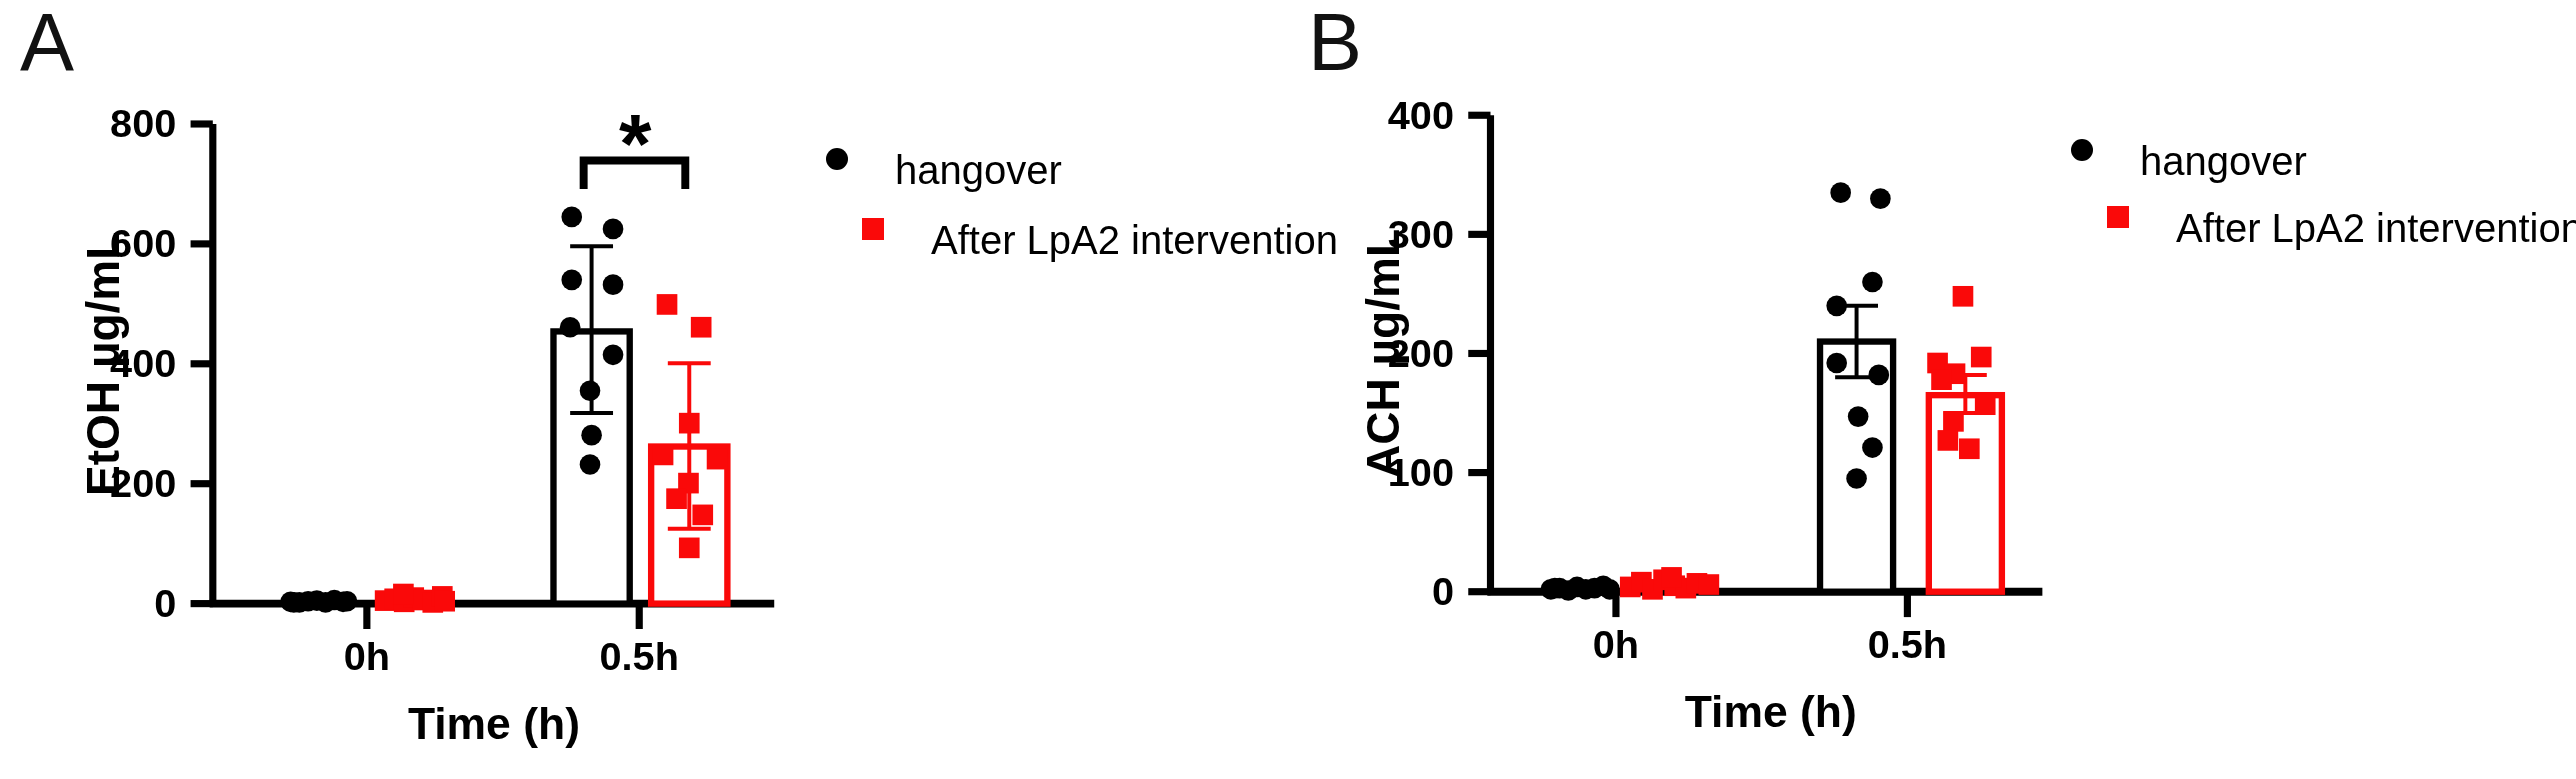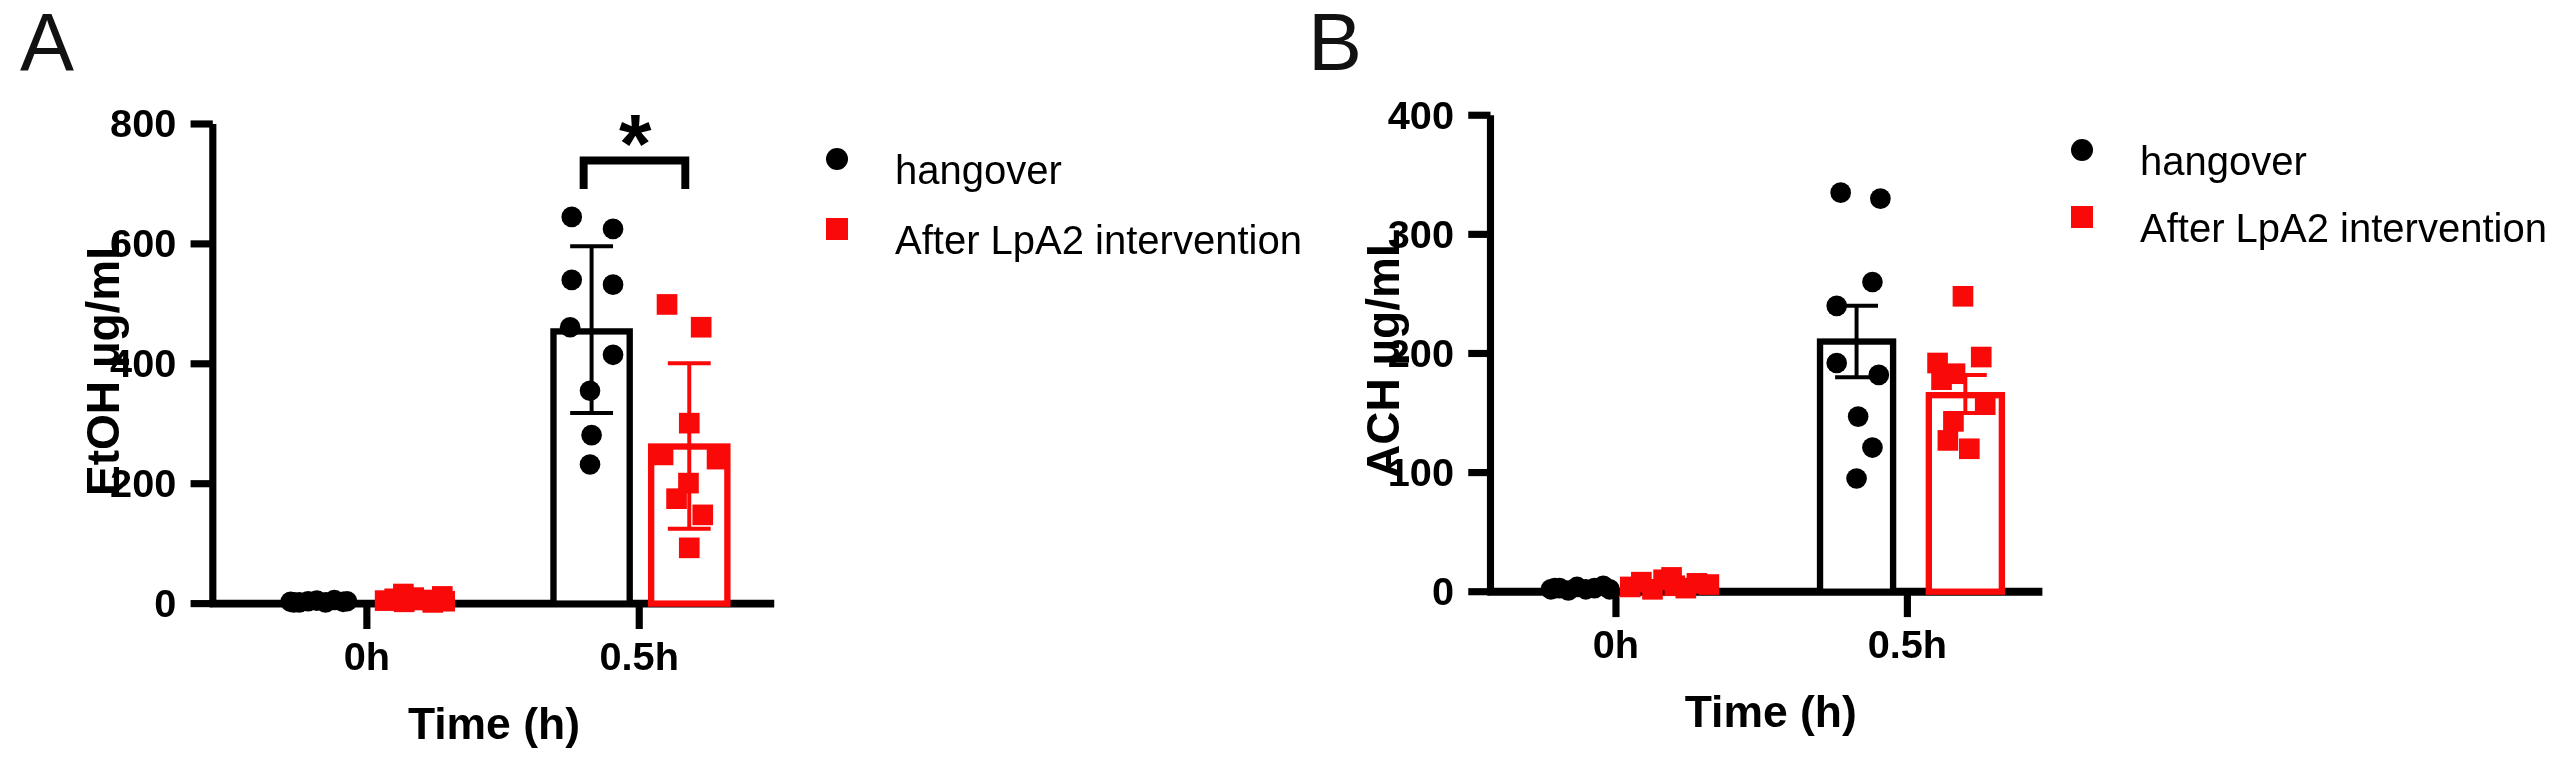--- a/index.html
+++ b/index.html
@@ -5,21 +5,21 @@
   html,body{margin:0;padding:0;background:#ffffff;}
   body{width:2576px;height:780px;position:relative;overflow:hidden;
        font-family:"Liberation Sans",sans-serif;color:#000;}
   .panel-label{position:absolute;top:1.6px;font-size:81px;font-weight:400;
        line-height:1;color:#111;}
   svg.chart{position:absolute;top:0;}
   #chartA{left:0;}
   #chartB{left:1288px;}
   .legend{position:absolute;}
   .legend-row{display:flex;align-items:flex-start;height:44px;gap:17px;}
-  .legend-row + .legend-row{margin-top:26px;}
+  .legend-row + .legend-row{margin-top:26px;margin-left:36px;}
   .legend.legend-b .legend-row + .legend-row{margin-top:23px;}
   .legend-marker{width:22px;height:22px;flex:0 0 22px;margin-right:30px;}
   .mk-circle{border-radius:50%;}
   .legend-label{font-size:40px;white-space:nowrap;color:#000;}
 </style>
 </head>
 <body>
 
 <div class="panel-label" style="left:20px">A</div>
 <div class="panel-label" style="left:1308px">B</div>

